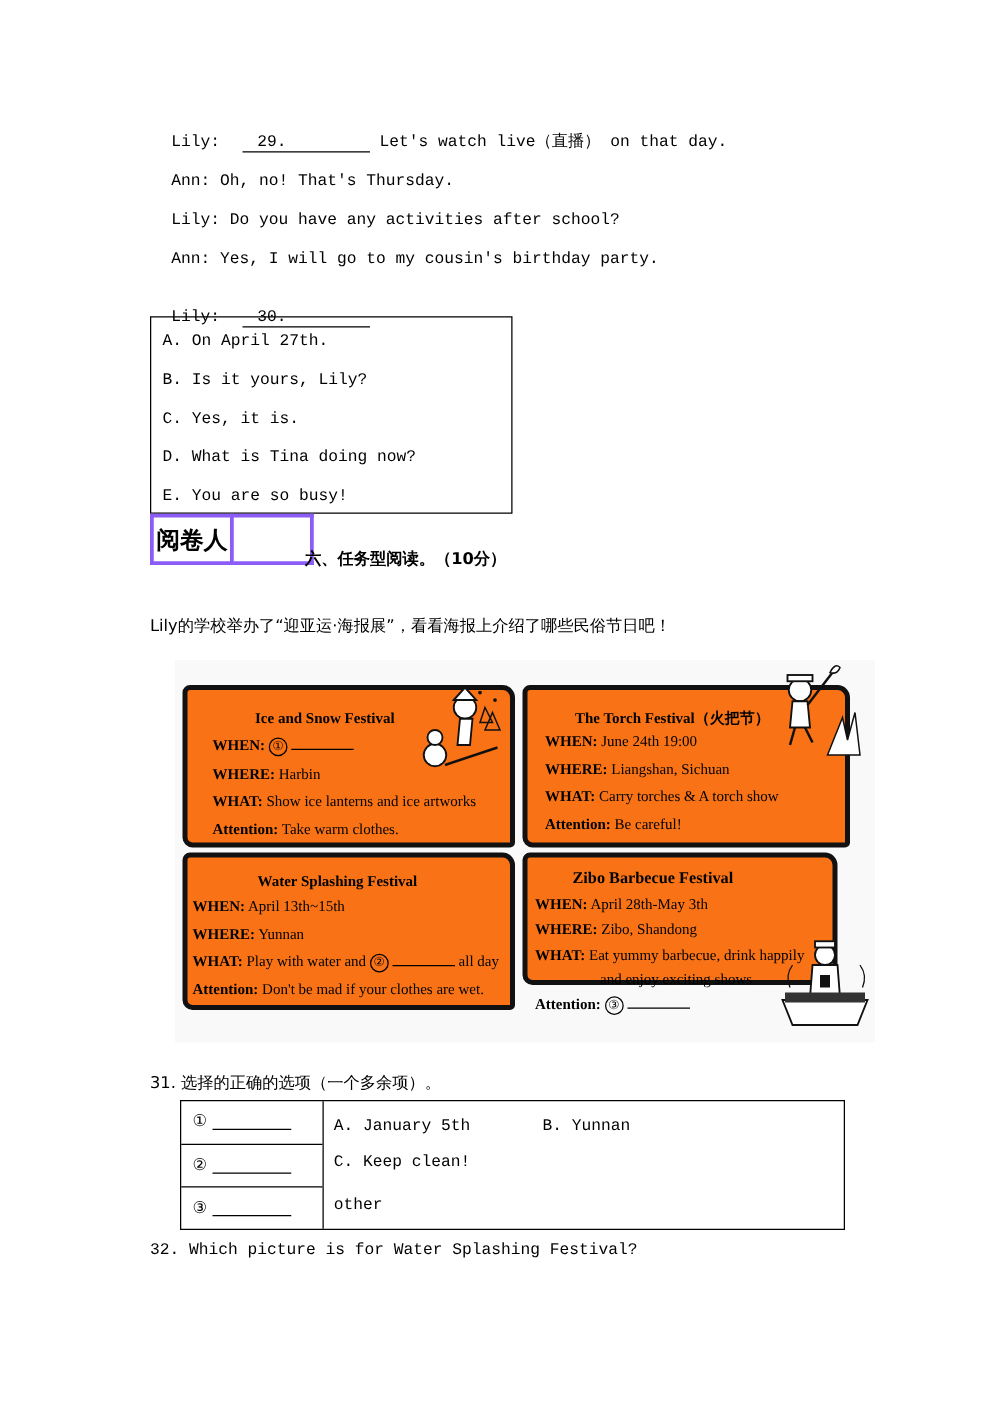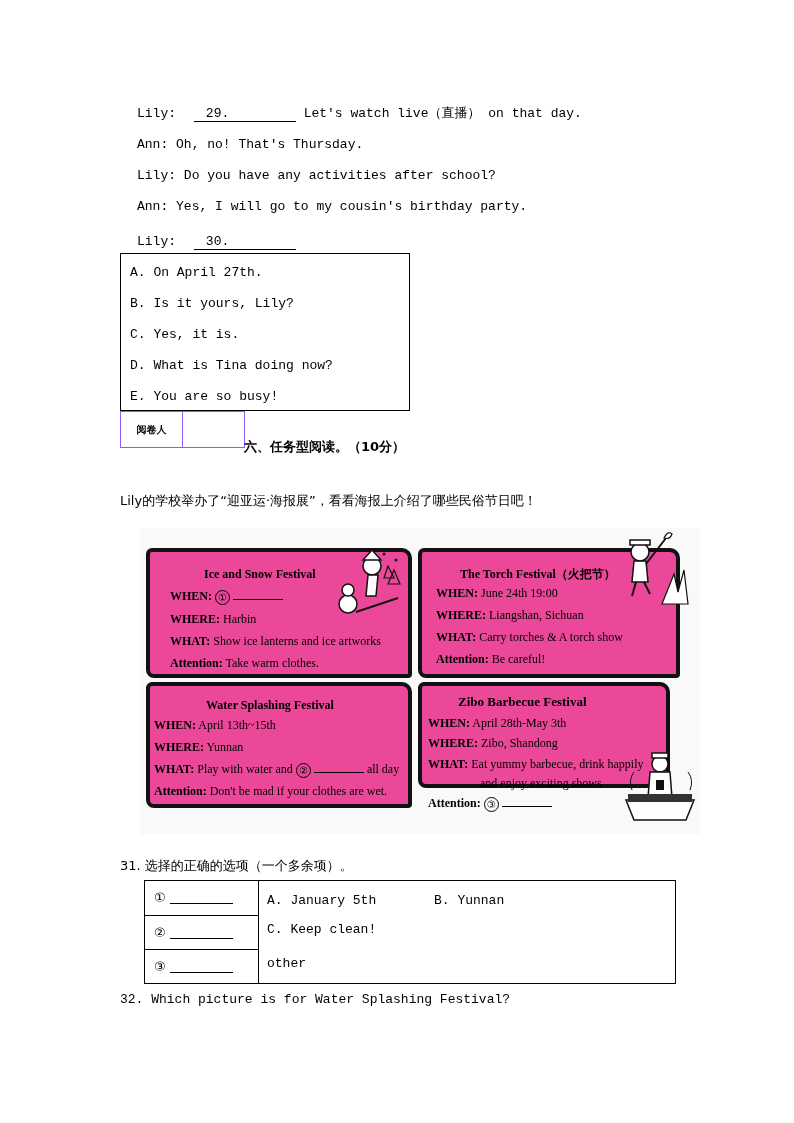--- a/index.html
+++ b/index.html
@@ -7,29 +7,29 @@
   .mono { font-family: "Liberation Mono", "DejaVu Sans Mono", monospace; font-size: 13px; }
   .abs { position: absolute; white-space: nowrap; }
   .blank { display: inline-block; border-bottom: 1px solid #000; min-width: 90px; padding-left: 12px; }
 
   
   .opt-box { position: absolute; left: 120px; top: 253px; width: 290px; height: 158px; border: 1px solid #000; box-sizing: border-box; }
   .opt-box .opt { position: absolute; left: 9px; }
 
   
   .grader { position: absolute; left: 120px; top: 411px; border-collapse: collapse; }
-  .grader td { border: 1px solid #8b5cf6; width: 61px; height: 35px; text-align: center; font-family: "DejaVu Sans", sans-serif; font-weight: bold; font-size: 10px; padding: 0; }
+  .grader td { border: 3px solid #8b5cf6; width: 61px; height: 35px; text-align: center; font-family: "DejaVu Sans", sans-serif; font-weight: bold; font-size: 19px; padding: 0; }
   .grader td.empty { width: 61px; }
 
   .section-title { font-family: "DejaVu Sans", sans-serif; font-weight: bold; font-size: 13px; }
   .intro { font-family: "DejaVu Sans", sans-serif; font-size: 13px; }
 
   
   .poster { position: absolute; left: 140px; top: 528px; width: 560px; height: 306px; background: #f9f9f9; }
-  .card { position: absolute; background: #ec4899; border: 4px solid #111; border-radius: 6px 10px 4px 8px; box-sizing: border-box; font-family: "Liberation Serif", "DejaVu Serif", serif; font-size: 12px; }
+  .card { position: absolute; background: #f97316; border: 4px solid #111; border-radius: 6px 10px 4px 8px; box-sizing: border-box; font-family: "Liberation Serif", "DejaVu Serif", serif; font-size: 12px; }
   .card .ttl { position: absolute; font-weight: bold; font-size: 12px; }
   .card .line { position: absolute; }
   .card .line b { font-weight: bold; }
   .circ { display: inline-block; width: 13px; height: 13px; border: 1px solid #000; border-radius: 50%; text-align: center; line-height: 13px; font-size: 10px; font-weight: normal; vertical-align: middle; }
   .pblank { display: inline-block; width: 50px; border-bottom: 1px solid #000; height: 9px; }
   .pic { position: absolute; }
 
   
   .ans-table { position: absolute; left: 144px; top: 880px; width: 532px; height: 104px; border: 1px solid #000; box-sizing: border-box; }
   .ans-left { position: absolute; left: 0; top: 0; width: 113px; height: 102px; border-right: 1px solid #000; }
@@ -51,21 +51,21 @@
   <span>Oh, no! That's Thursday.</span>
 </div>
 <div class="abs mono" style="left:137px; top:168px;">
   <span>Lily:</span>
   <span>Do you have any activities after school?</span>
 </div>
 <div class="abs mono" style="left:137px; top:199px;">
   <span>Ann:</span>
   <span>Yes, I will go to my cousin's birthday party.</span>
 </div>
-<div class="abs mono" style="left:137px; top:234px;">
+<div class="abs mono" style="left:137px; top:246px;">
   <span>Lily:</span>
   <span class="blank" style="margin-left:10px;">30.</span>
 </div>
 
 <div class="opt-box">
   <div class="opt mono" style="top:11px;">A. On April 27th.</div>
   <div class="opt mono" style="top:42px;">B. Is it yours, Lily?</div>
   <div class="opt mono" style="top:73px;">C. Yes, it is.</div>
   <div class="opt mono" style="top:104px;">D. What is Tina doing now?</div>
   <div class="opt mono" style="top:135px;">E. You are so busy!</div>

